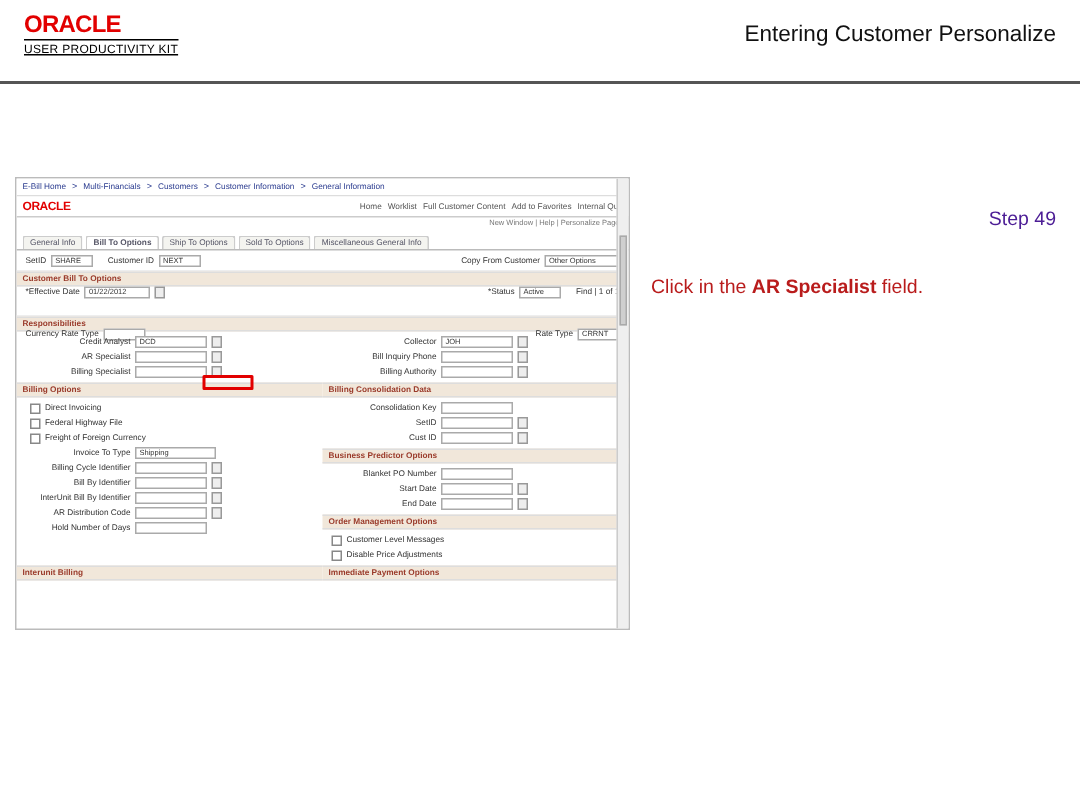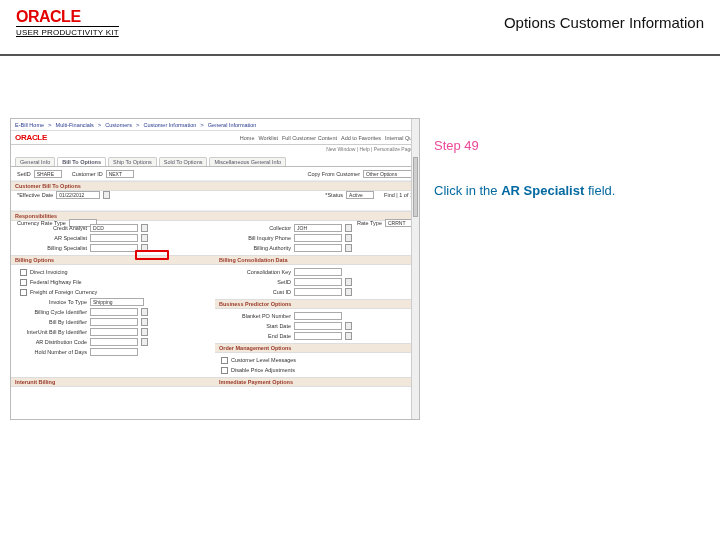--- a/index.html
+++ b/index.html
@@ -82,34 +82,34 @@
       background:#efefef; border-left:1px solid #ccc;
     }
     .scrollbar-v .thumb{
       position:absolute; left:1px; right:1px; top:38px; height:60px;
       background:#cfcfcf; border:1px solid #aaa;
     }
     
     .instr {
       position:absolute; top:138px; left:434px; width:270px;
     }
-    .instr .step { font-size:13px; color:#ec4899; margin-bottom:30px;}
-    .instr .body { font-size:13px; color:#0369a1; line-height:1.3;margin-top:28px;}
+    .instr .step { font-size:13px; color:#4c1d95; margin-bottom:30px;text-align:right;}
+    .instr .body { font-size:13px; color:#b91c1c; line-height:1.3;margin-top:28px;}
     .instr .body b { font-weight:bold; }
     .chk { display:inline-block; width:7px; height:7px; border:1px solid #888; background:#fff; }
   </style>
 </head>
 <body>
 
 <div class="header">
   <div class="brand">
     <div class="oracle-logo">ORACLE</div>
     <div class="oracle-sub">USER PRODUCTIVITY KIT</div>
   </div>
-  <div class="header-title">Options Customer Information</div>
+  <div class="header-title">Entering Customer Personalize</div>
 </div>
 
 <div class="instr">
   <div class="step">Step 49</div>
   <div class="body">
     <span>Click in the </span><b>AR Specialist</b><span> field.</span>
   </div>
 </div>
 
 <div class="panel">

